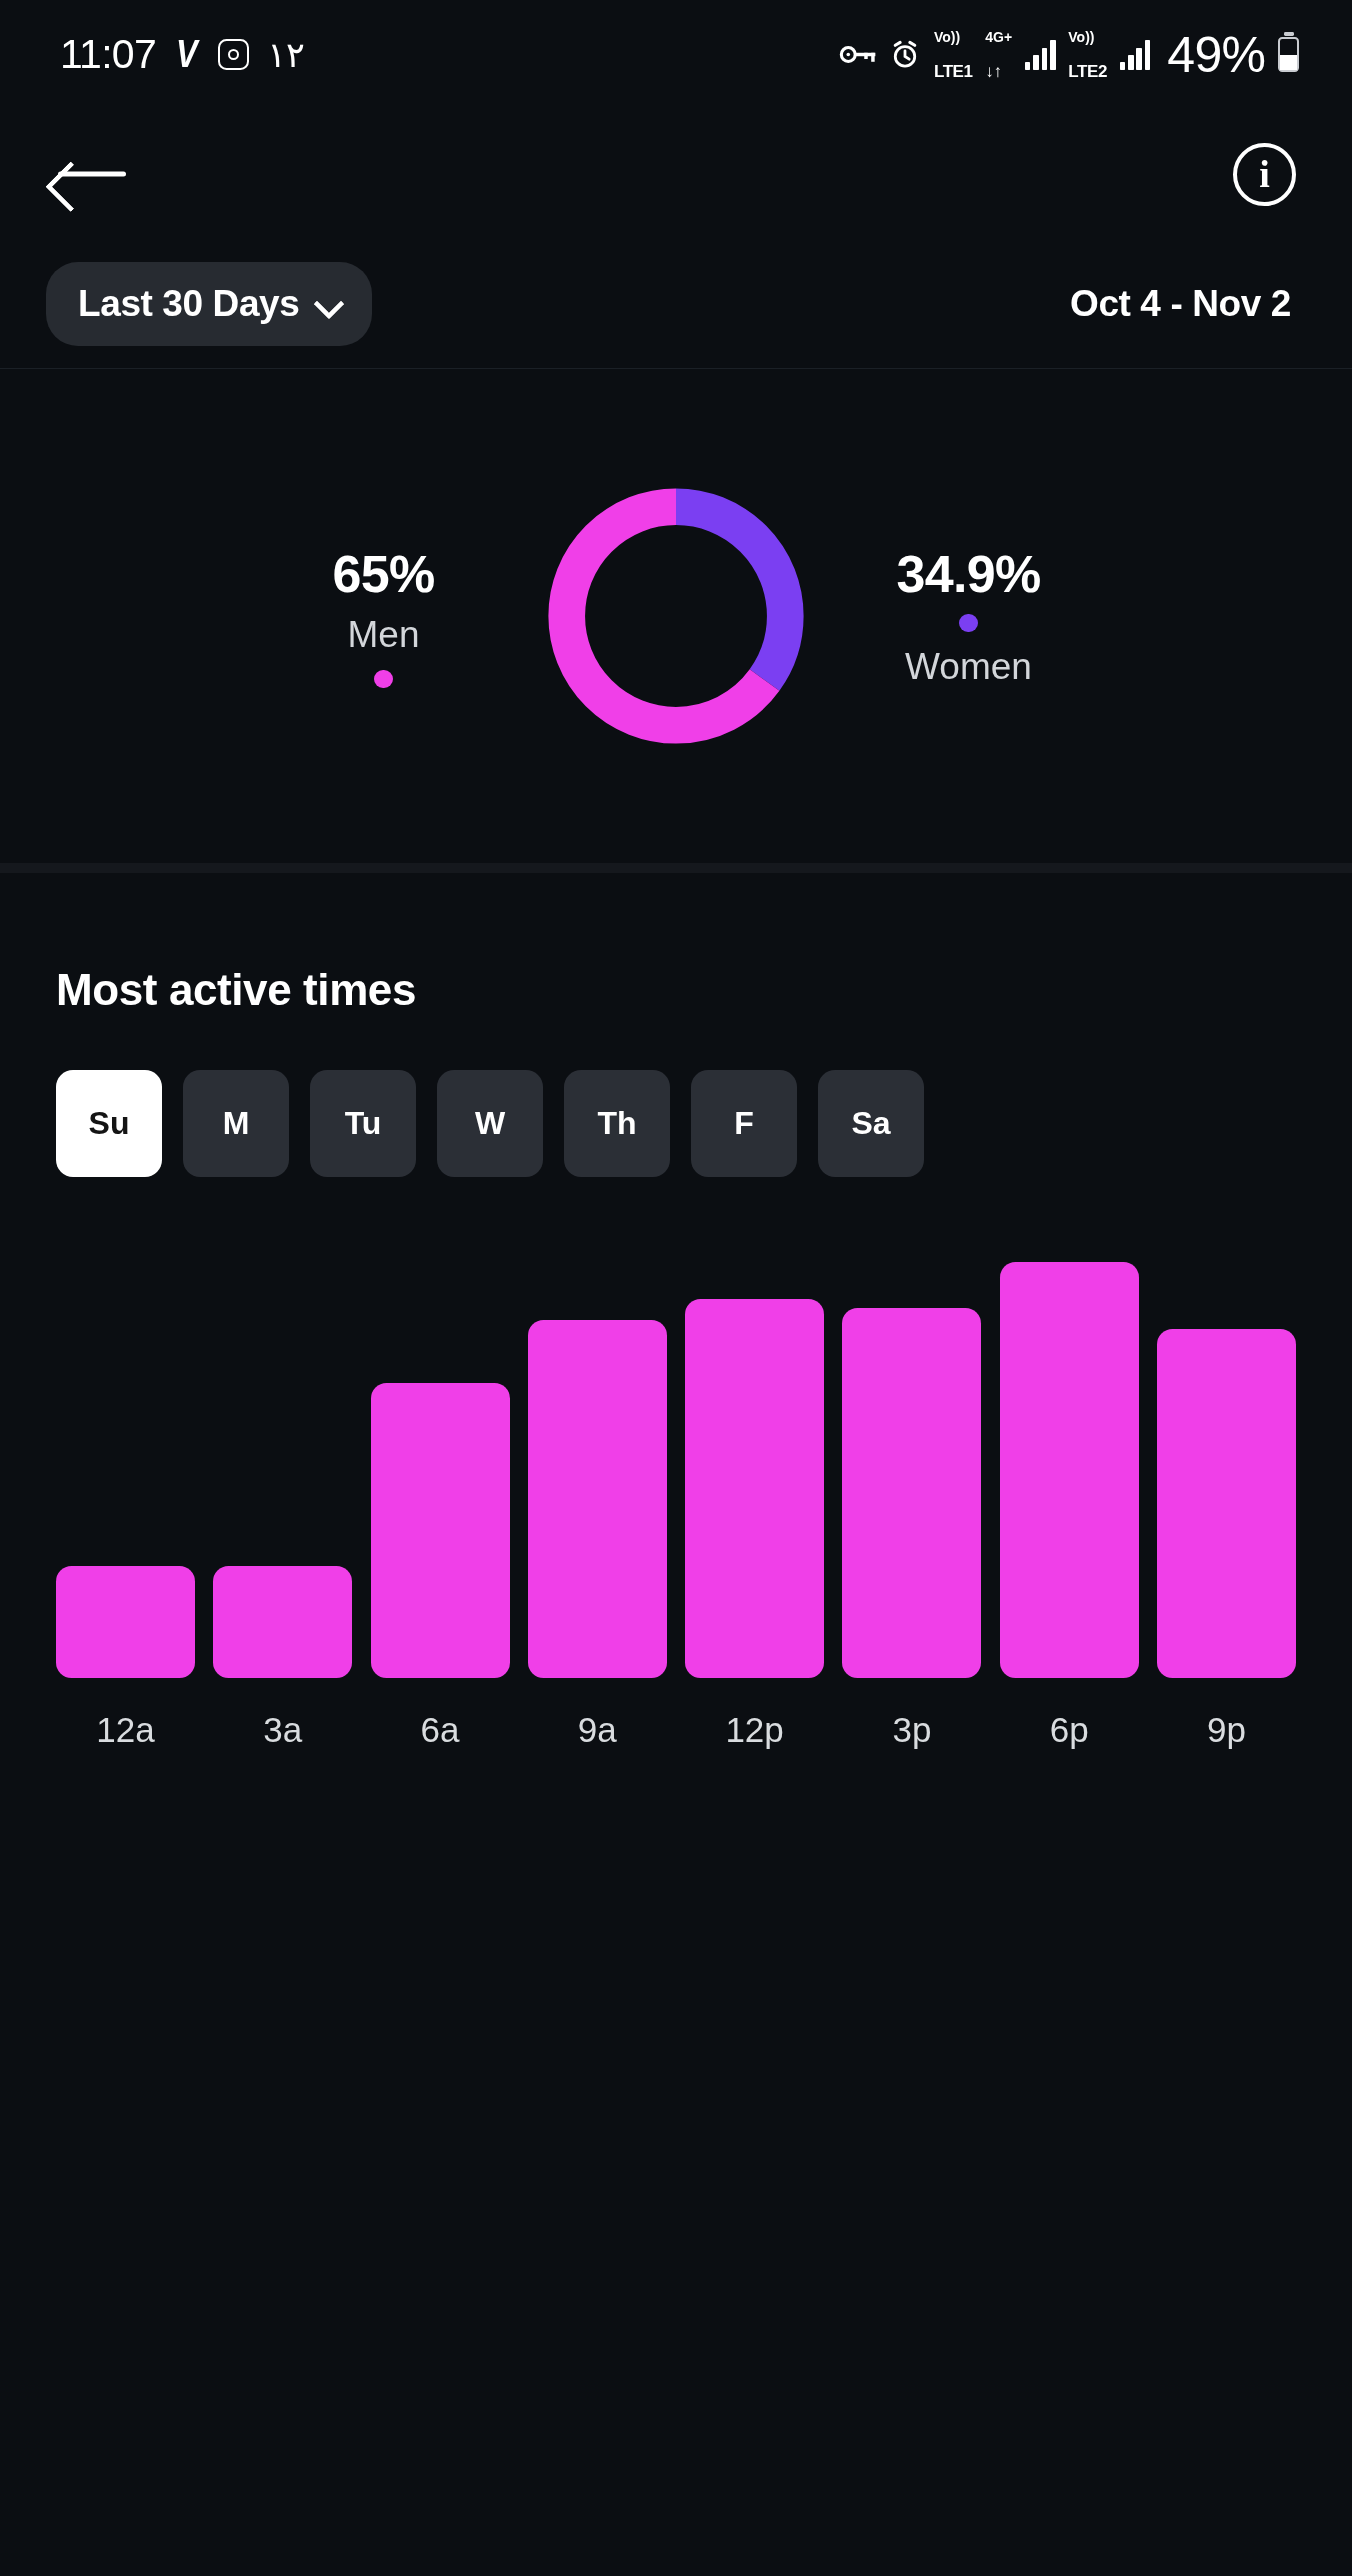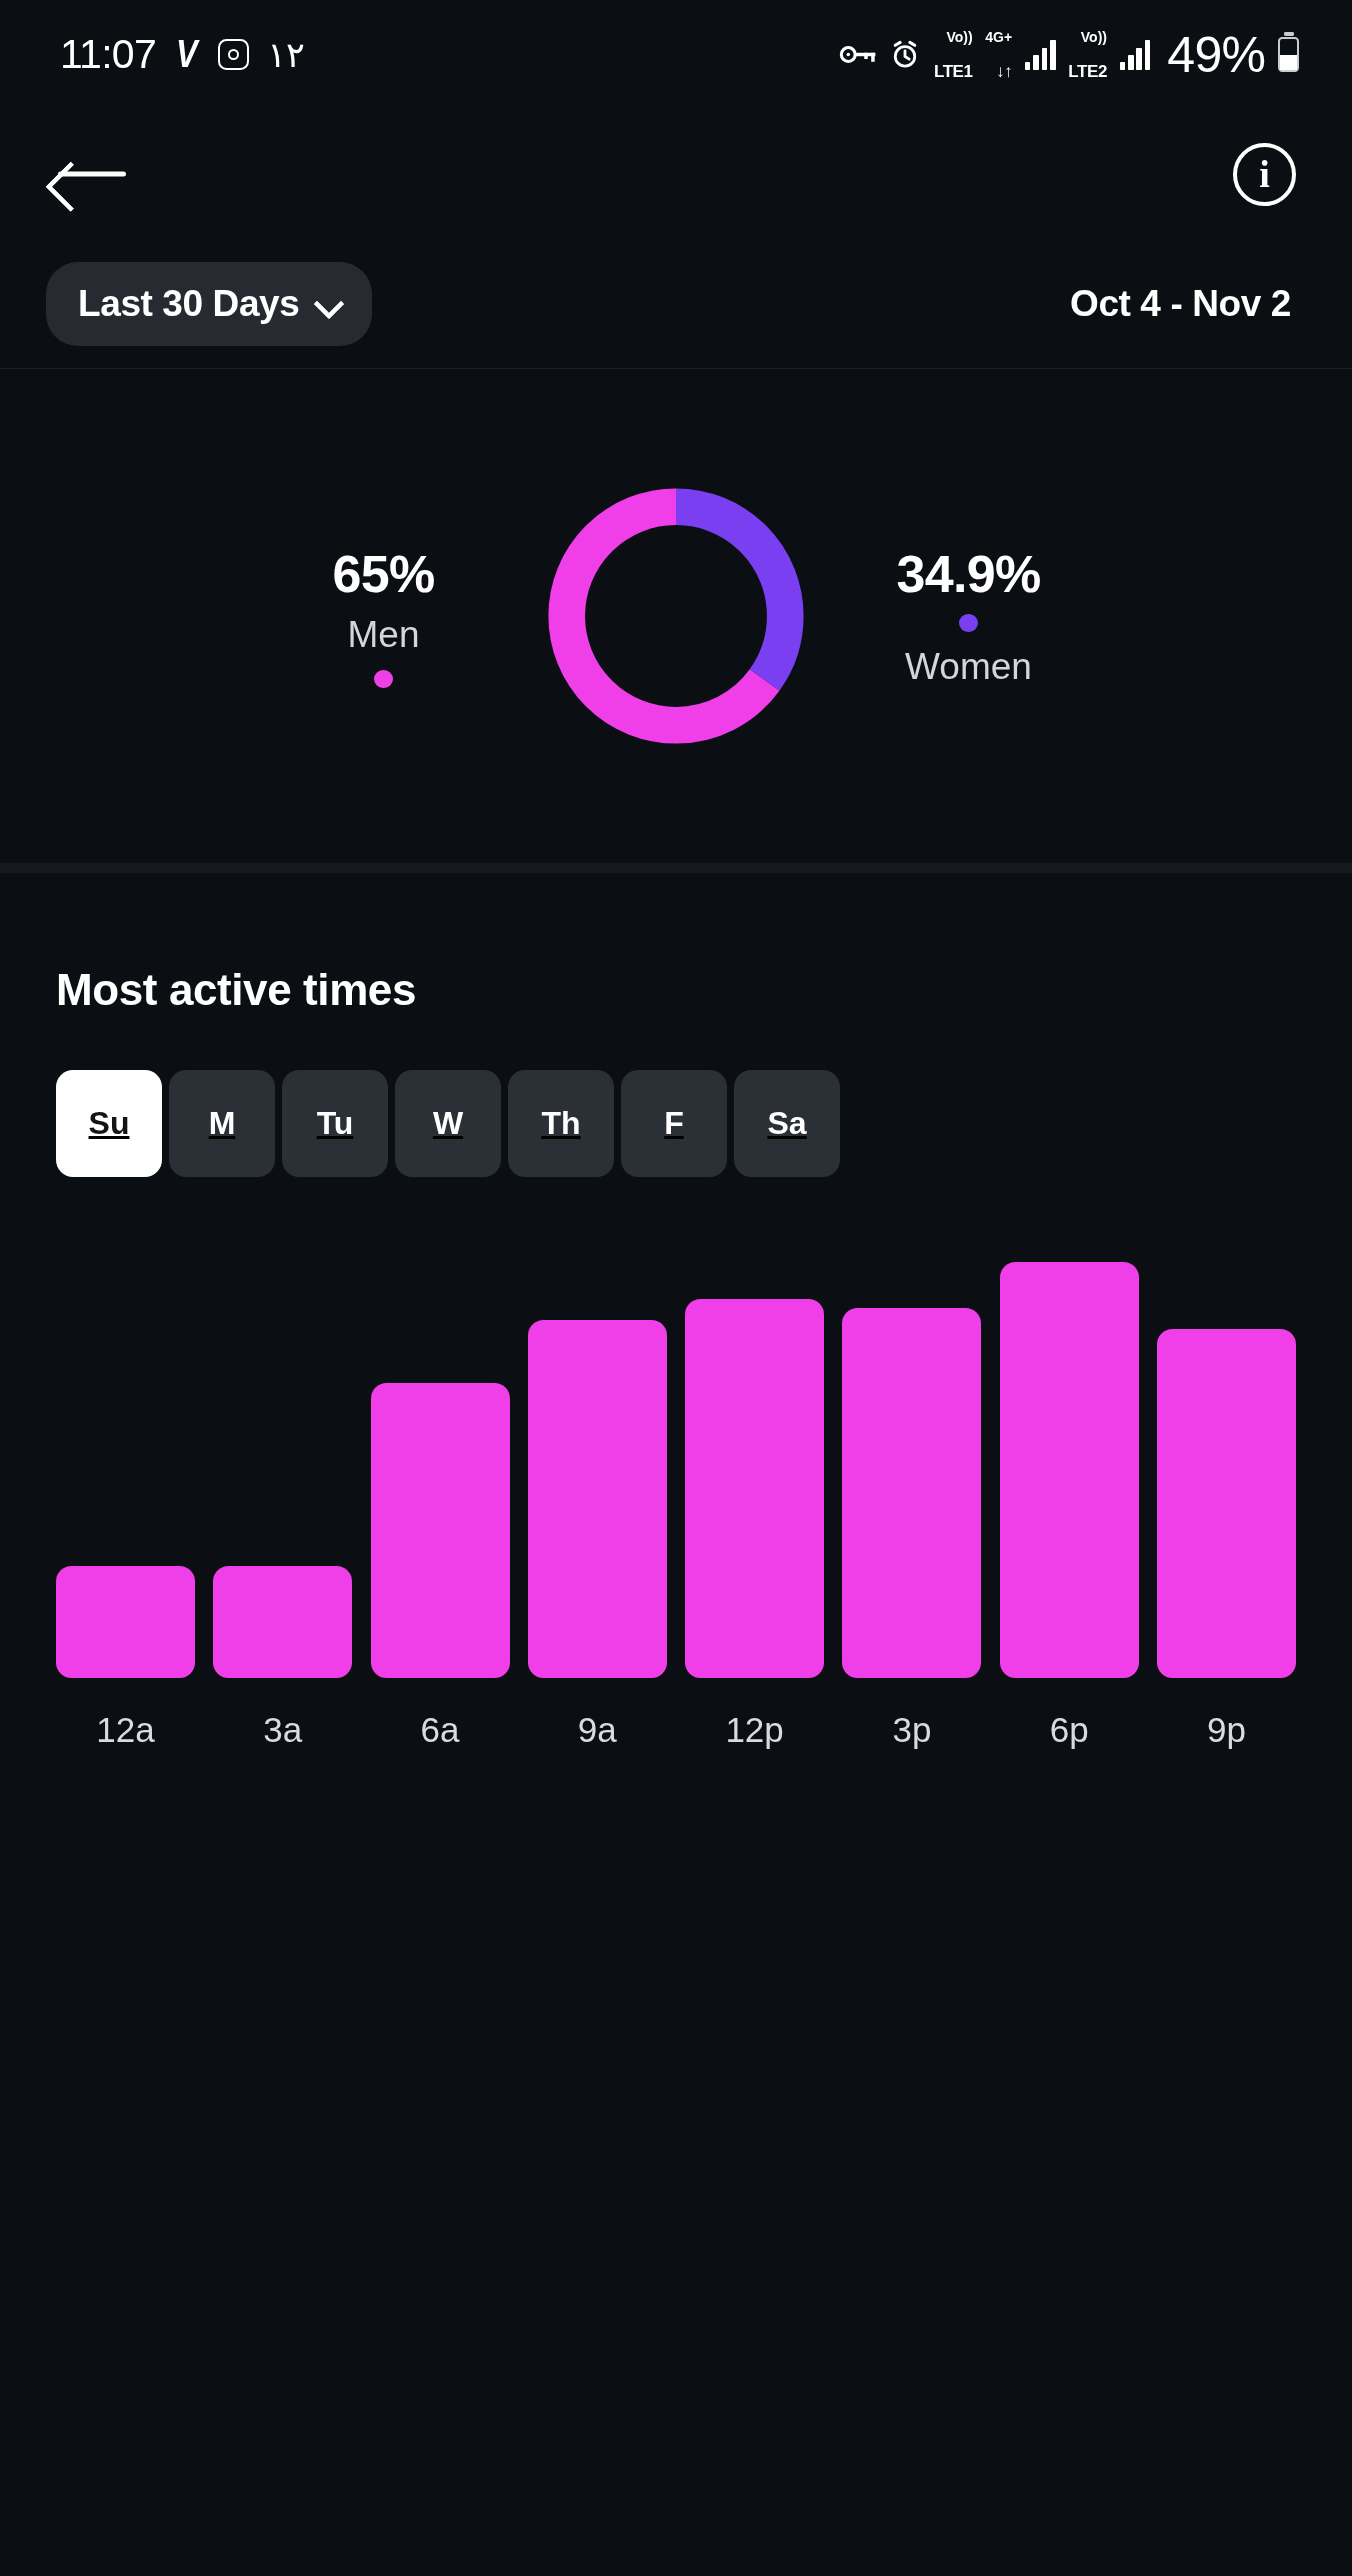--- a/index.html
+++ b/index.html
@@ -22,21 +22,21 @@
   .sb-right{ display:flex; align-items:center; gap:12.7px; }
   .glyph{ display:flex; align-items:center; justify-content:center; }
   .sb-battpct{ font-size:50px; font-weight:500; letter-spacing:-0.7px; margin-left:4.2px;}
 
   .ig-icon{ width:31px; height:31px; border:2.8px solid #fff; border-radius:8.5px;
             display:flex; align-items:center; justify-content:center;}
   .ig-icon i{ display:block; width:11.3px; height:11.3px; border:2.8px solid #fff; border-radius:50%; }
   .arabic{ font-size:35px; font-weight:400; }
   .vcheck{ font-size:38px; font-weight:700; font-style:italic; transform:scaleX(.85); }
 
-  .net-stack{ display:flex; flex-direction:column; align-items:flex-end; line-height:1; gap:19px;}
+  .net-stack{ display:flex; flex-direction:column; align-items:flex-start; line-height:1; gap:19px;}
   .net-top{ font-size:14px; font-weight:700; }
   .net-bot{ font-size:17px; font-weight:800; letter-spacing:-0.4px;}
 
   .bars{ display:flex; align-items:flex-end; gap:2.8px; height:30px; }
   .bars span{ width:5.6px; background:#fff; border-radius:0.7px;}
   .bars span:nth-child(1){height:25%}
   .bars span:nth-child(2){height:48%}
   .bars span:nth-child(3){height:72%}
   .bars span:nth-child(4){height:100%}
 
@@ -90,21 +90,21 @@
   .legend .pct{ color:#fff; font-size:52px; font-weight:700; letter-spacing:-0.7px;}
   .legend .lbl{ color:#d3d6da; font-size:37px; font-weight:400; display:flex; align-items:center; gap:14px;flex-direction:column;}
   .dot{ width:18.3px; height:18.3px; border-radius:50%; display:inline-block; flex:none;}
   .donut-wrap{ width:282px; height:282px; flex:none; position:relative; }
   .donut-wrap svg{ display:block; }
 
   
   .mat-section{ padding:0 56px; }
   .mat-title{ color:#fff; font-size:44px; font-weight:700; padding-top:92px; letter-spacing:-0.4px;}
 
-  .day-row{ display:flex; gap:7px; margin-top:55px;text-decoration:underline; }
+  .day-row{ display:flex; gap:21px; margin-top:55px; }
   .day-pill{
     width:106px; height:107px; border-radius:17px; background:#2b2f36;
     display:flex; align-items:center; justify-content:center;
     color:#ffffff; font-size:32px; font-weight:700; cursor:pointer;
   }
   .day-pill.active{ background:#ffffff; color:#141414; }
 
   
   .chart-area{
     margin-top:85px; height:416px;

